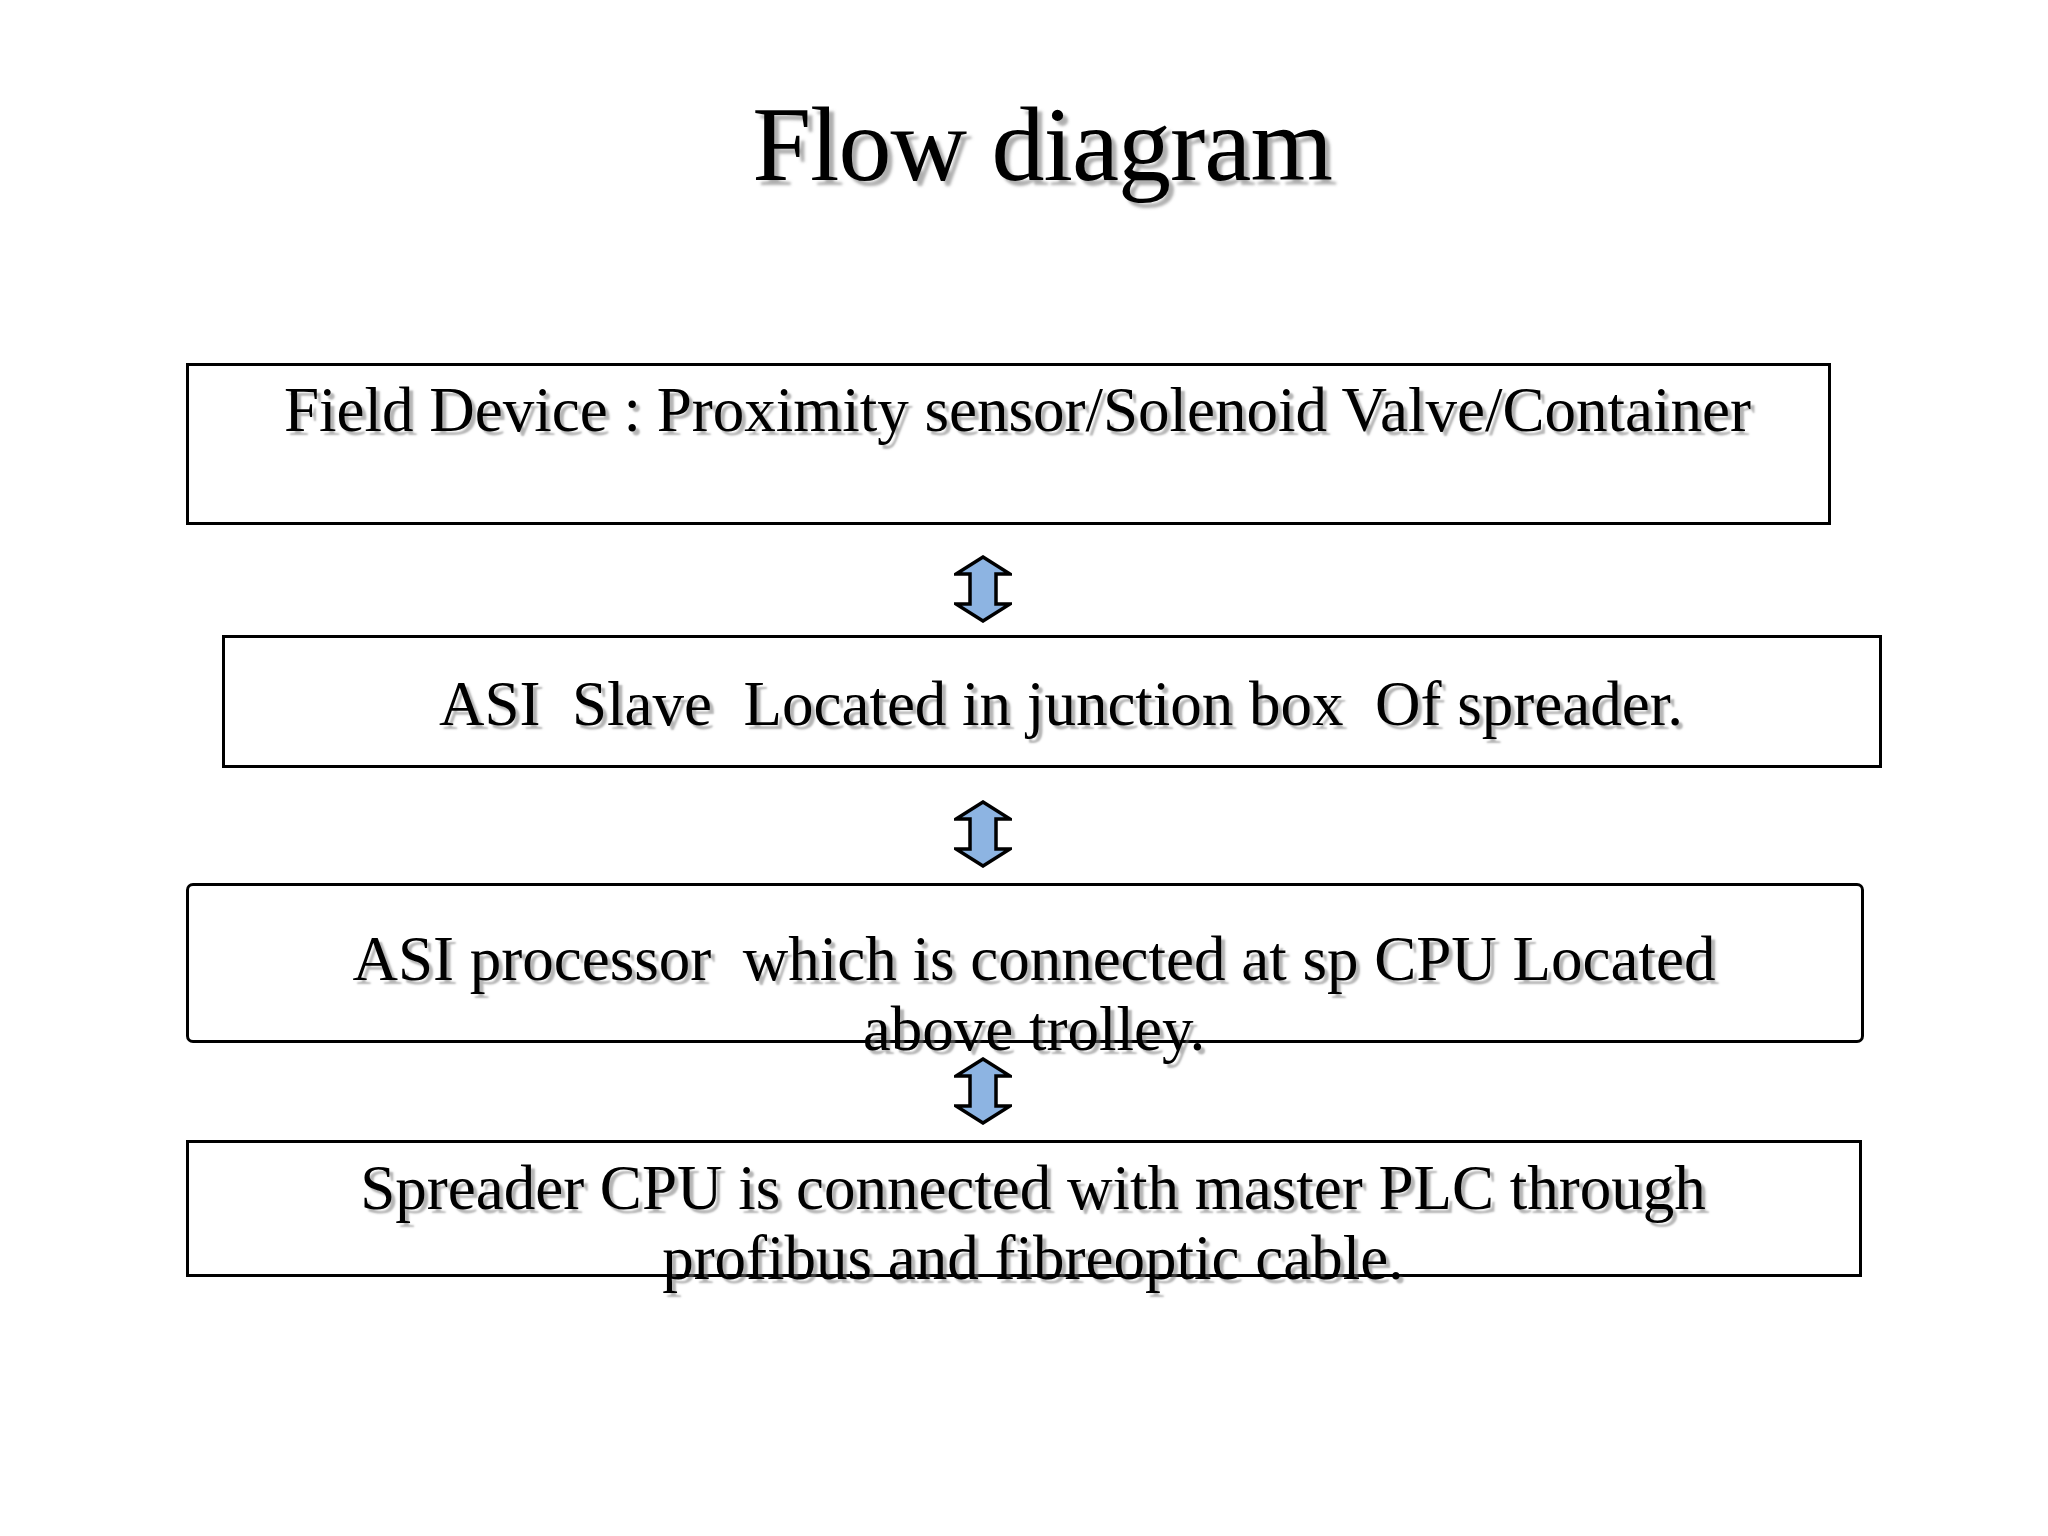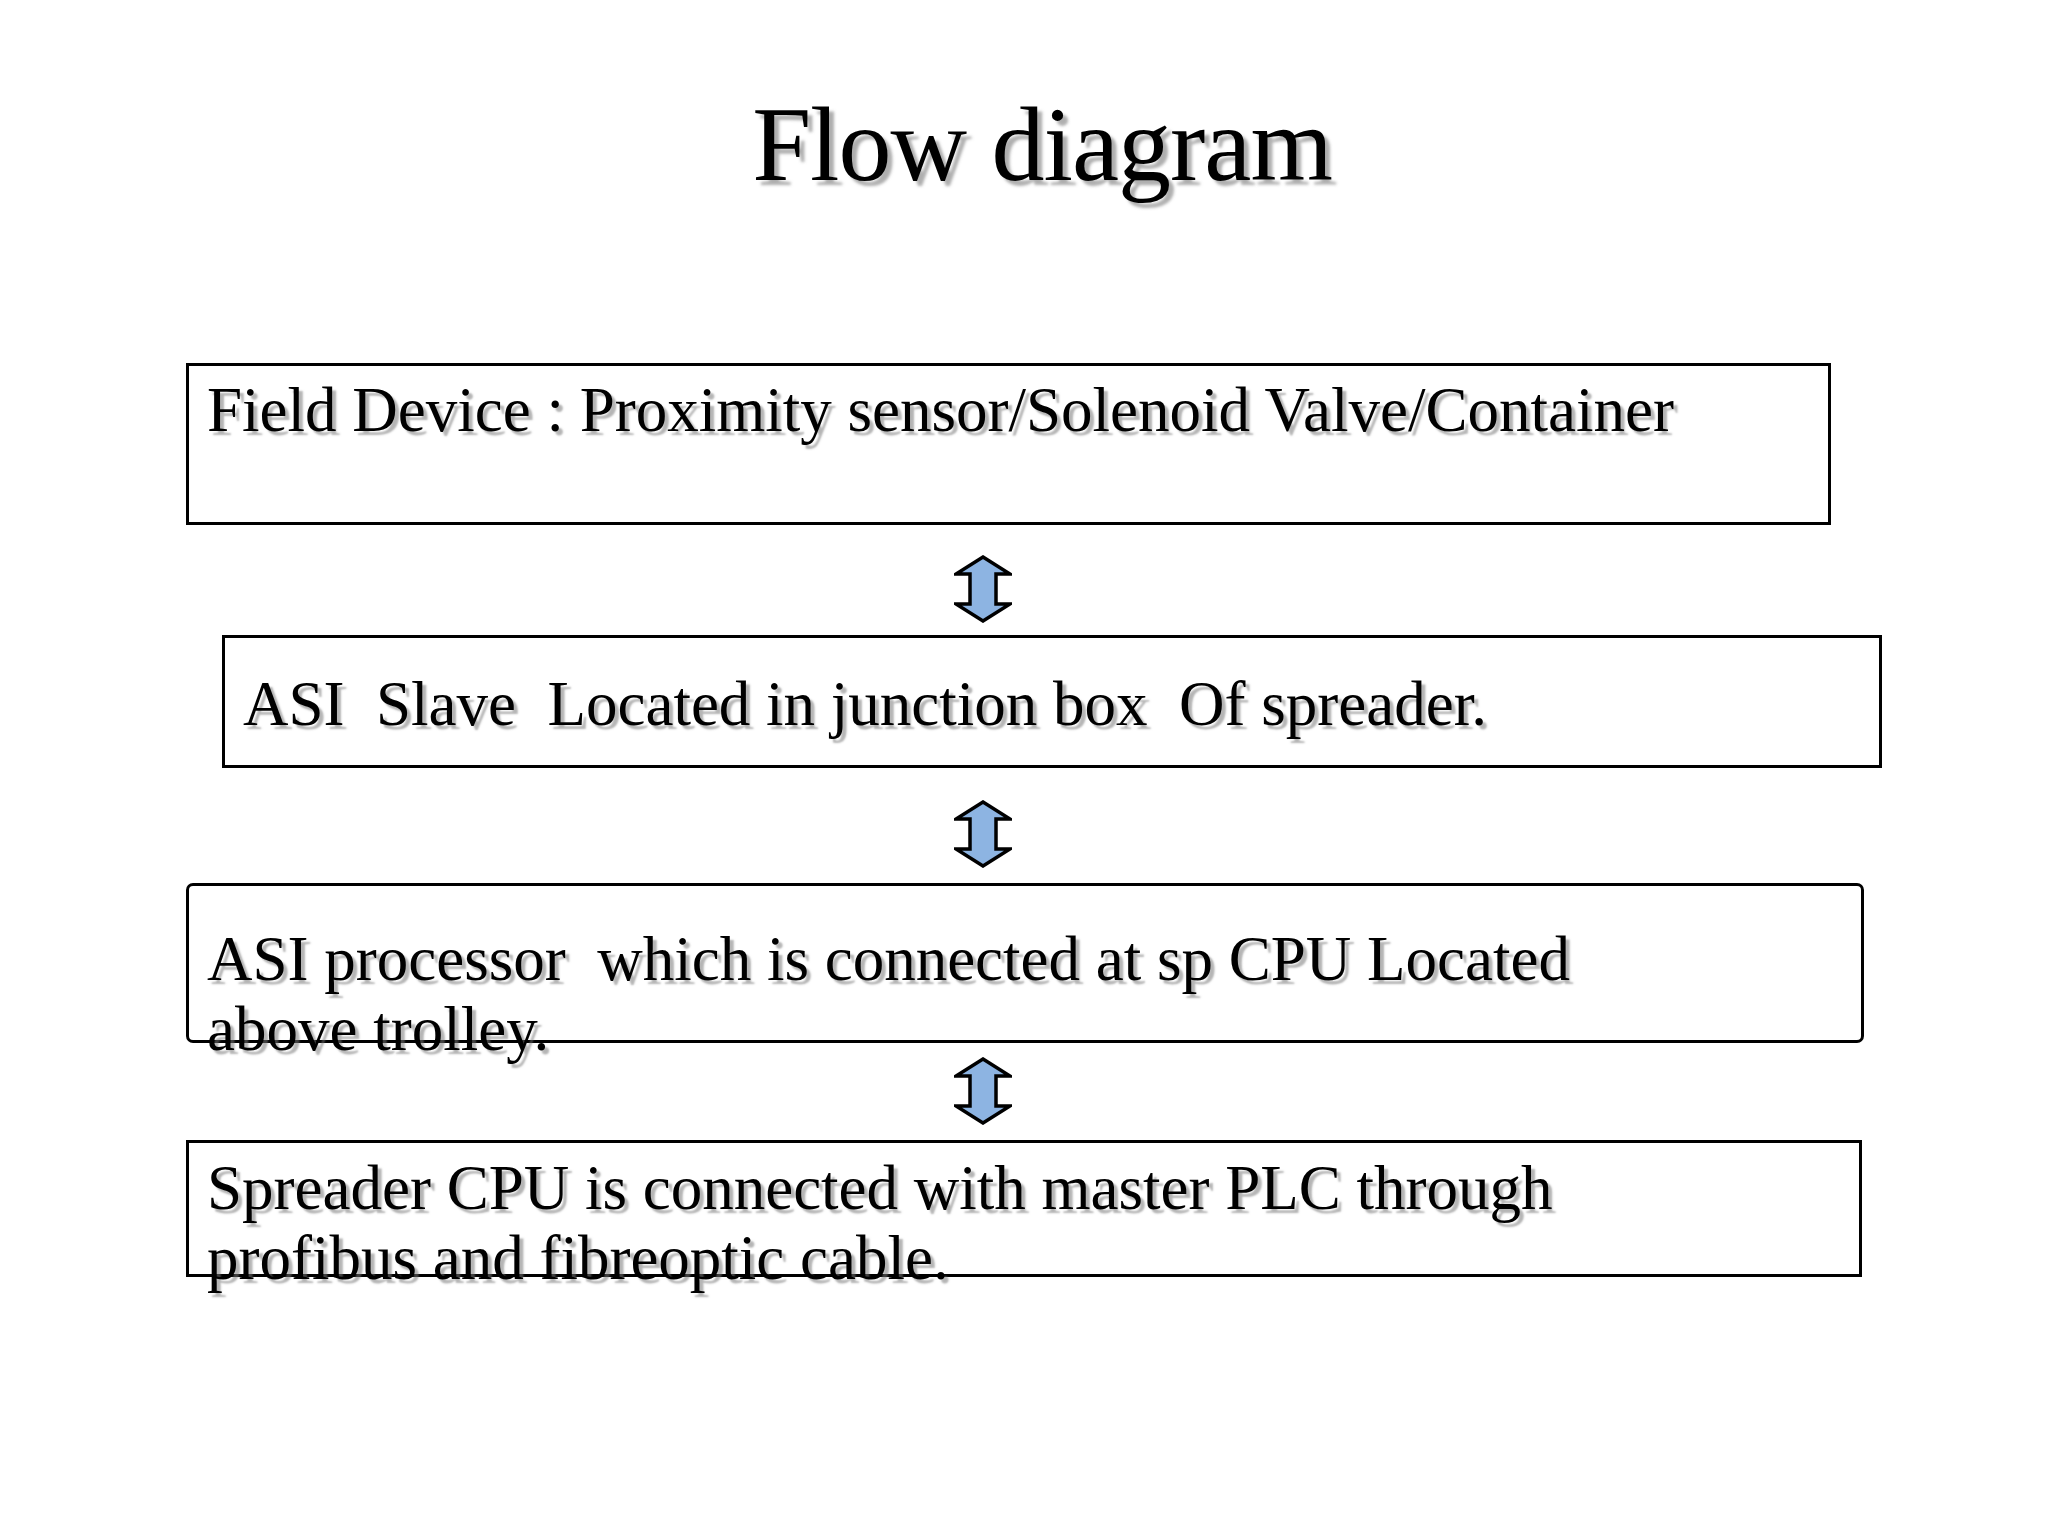--- a/index.html
+++ b/index.html
@@ -34,20 +34,21 @@
     border: 3px solid #000000;
     background: transparent;
     overflow: visible;
   }
   .box .line {
     white-space: pre;
     font-size: 63px;
     line-height: 70px;
     color: #000000;
     text-shadow: 4px 4px 2px rgba(120,120,120,0.55);
+    text-align: center;
   }
   .box1 { top: 363px;  width: 1645px; height: 162px; padding: 9px 0 0 18px; }
   .box2 { top: 635px;  width: 1660px; height: 133px; padding: 31px 0 0 18px; margin-left: 36px; }
   .box3 { top: 883px;  width: 1678px; height: 160px; padding: 38px 0 0 18px; border-radius: 7px; }
   .box4 { top: 1140px; width: 1676px; height: 137px; padding: 10px 0 0 18px; }
   .connector {
     position: absolute;
     left: 954px;
     width: 58px;
     height: 68px;

